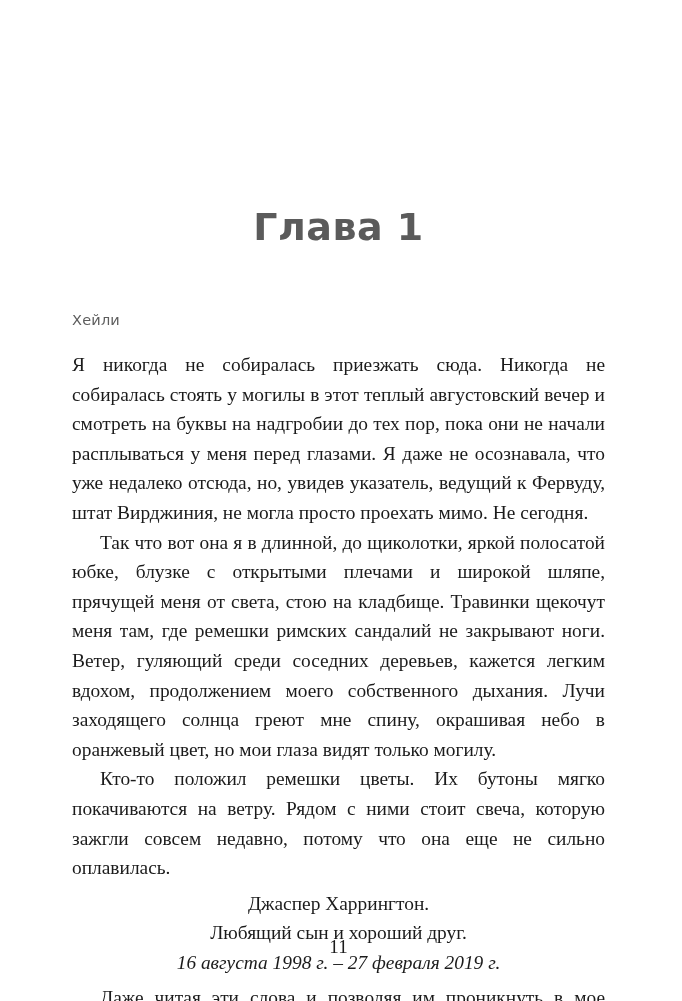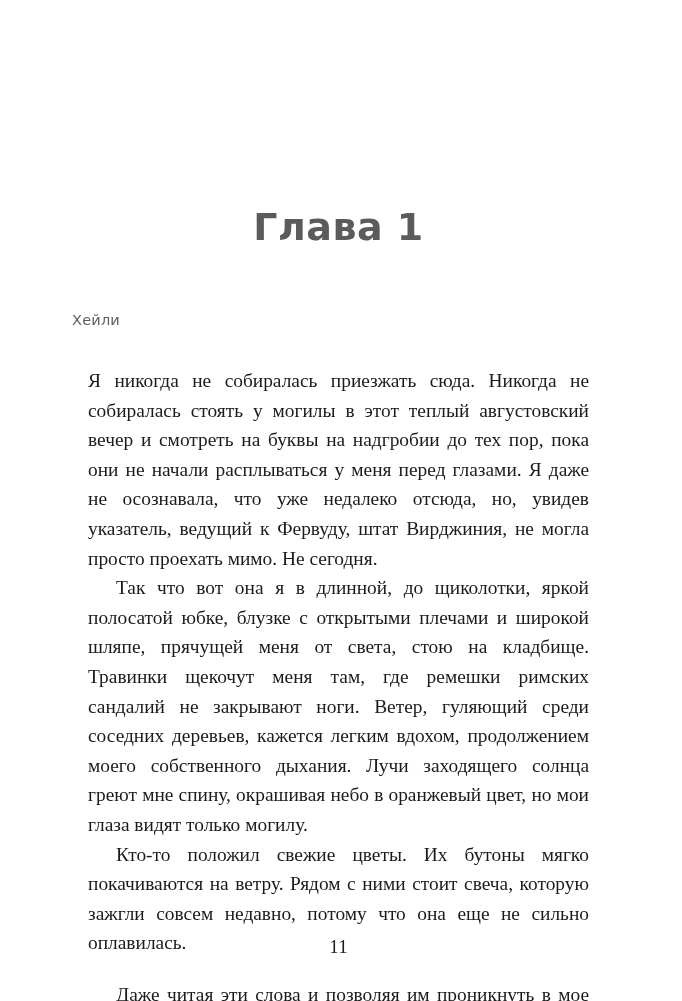--- a/index.html
+++ b/index.html
@@ -33,21 +33,21 @@
   }
   .speaker {
     font-family: "DejaVu Sans", sans-serif;
     font-weight: normal;
     font-size: 14.5px;
     color: #5d5d5d;
     margin: 63px 0 0 0;
     letter-spacing: 0.2px;
   }
   .body-text {
-    margin: 16px;
+    margin: 0;
     padding-top: 22px;
   }
   .body-text p {
     margin: 0;
     font-size: 19.4px;
     line-height: 29.6px;
     text-align: justify;
     text-justify: inter-word;
     color: #1b1b1b;
   }
@@ -85,23 +85,28 @@
 
 <div class="page">
 
   <h1 class="chapter-title">Глава 1</h1>
 
   <div class="speaker">Хейли</div>
 
   <div class="body-text">
     <p>Я никогда не собиралась приезжать сюда. Никогда не собиралась стоять у могилы в этот теплый августовский вечер и смотреть на буквы на надгробии до тех пор, пока они не начали расплываться у меня перед глазами. Я даже не осознавала, что уже недалеко отсюда, но, увидев указатель, ведущий к Фервуду, штат Вирджиния, не могла просто проехать мимо. Не сегодня.</p>
     <p class="indent">Так что вот она я в длинной, до щиколотки, яркой полосатой юбке, блузке с открытыми плечами и широкой шляпе, прячущей меня от света, стою на кладбище. Травинки щекочут меня там, где ремешки римских сандалий не закрывают ноги. Ветер, гуляющий среди соседних деревьев, кажется легким вдохом, продолжением моего собственного дыхания. Лучи заходящего солнца греют мне спину, окрашивая небо в оранжевый цвет, но мои глаза видят только могилу.</p>
-    <p class="indent">Кто-то положил свежие цветы. Их бутоны мягко покачиваются на ветру. Рядом с ними стоит свеча, которую зажгли совсем недавно, потому что она еще не сильно оплавилась.</p>
+    <p class="indent">Кто-то положил ремешки цветы. Их бутоны мягко покачиваются на ветру. Рядом с ними стоит свеча, которую зажгли совсем недавно, потому что она еще не сильно оплавилась.</p>
   </div>
 
+  <div class="epitaph">
+    <div>Джаспер Харрингтон.</div>
+    <div>Любящий сын и хороший друг.</div>
+    <div class="italic">16 августа 1998 г. – 27 февраля 2019 г.</div>
+  </div>
 
   <div class="body-text after-epitaph">
     <p class="indent">Даже читая эти слова и позволяя им проникнуть в мое сознание, мысленно я слышу смех Джаспера. Его смешные</p>
   </div>
 
   <div class="page-number">11</div>
 
 </div>
 
 </body></html>

